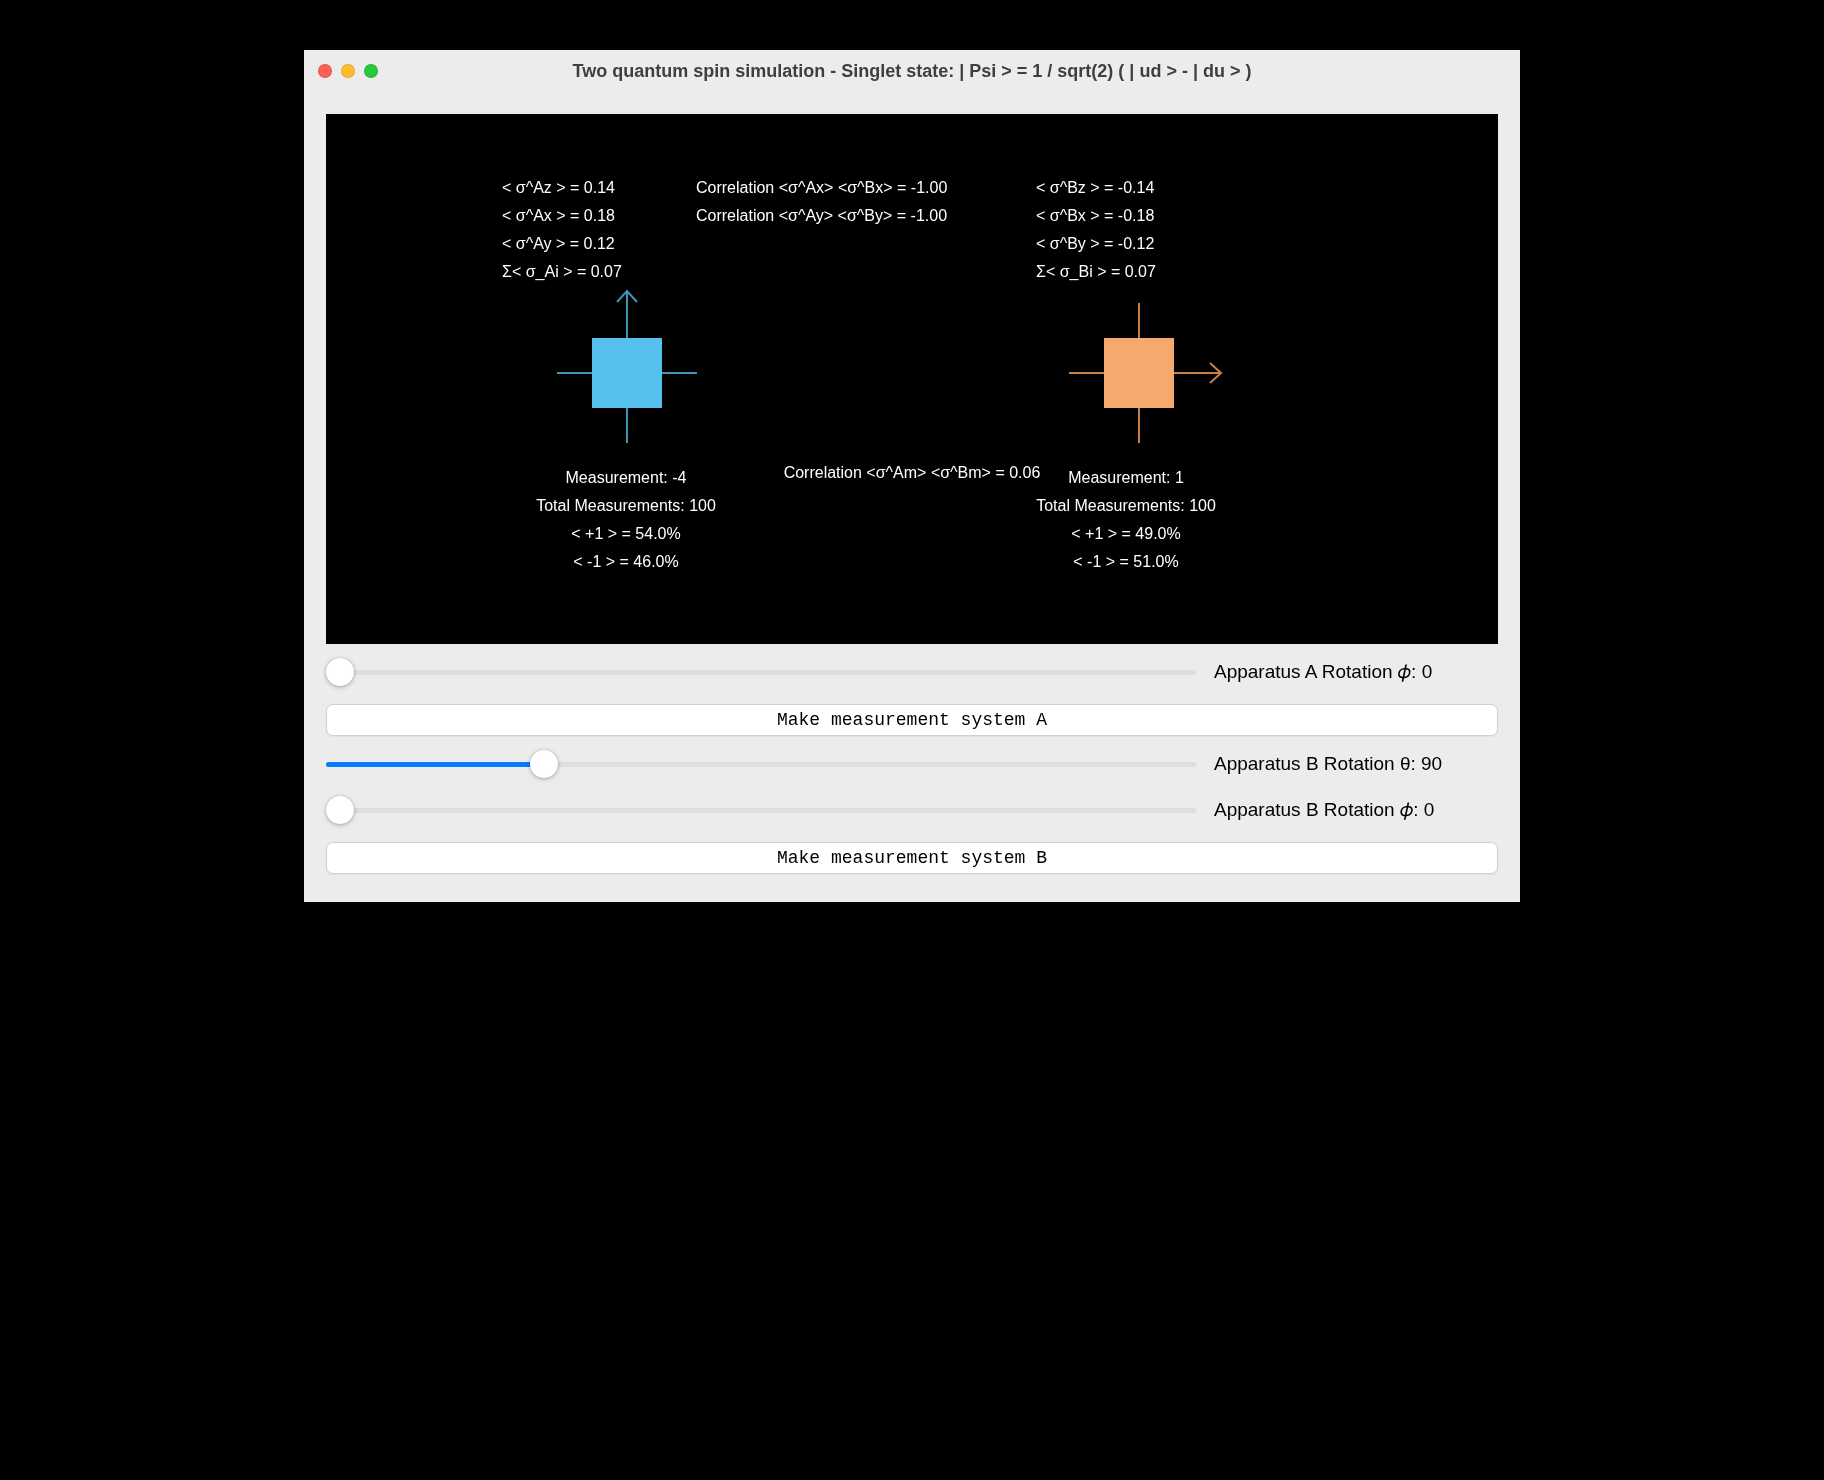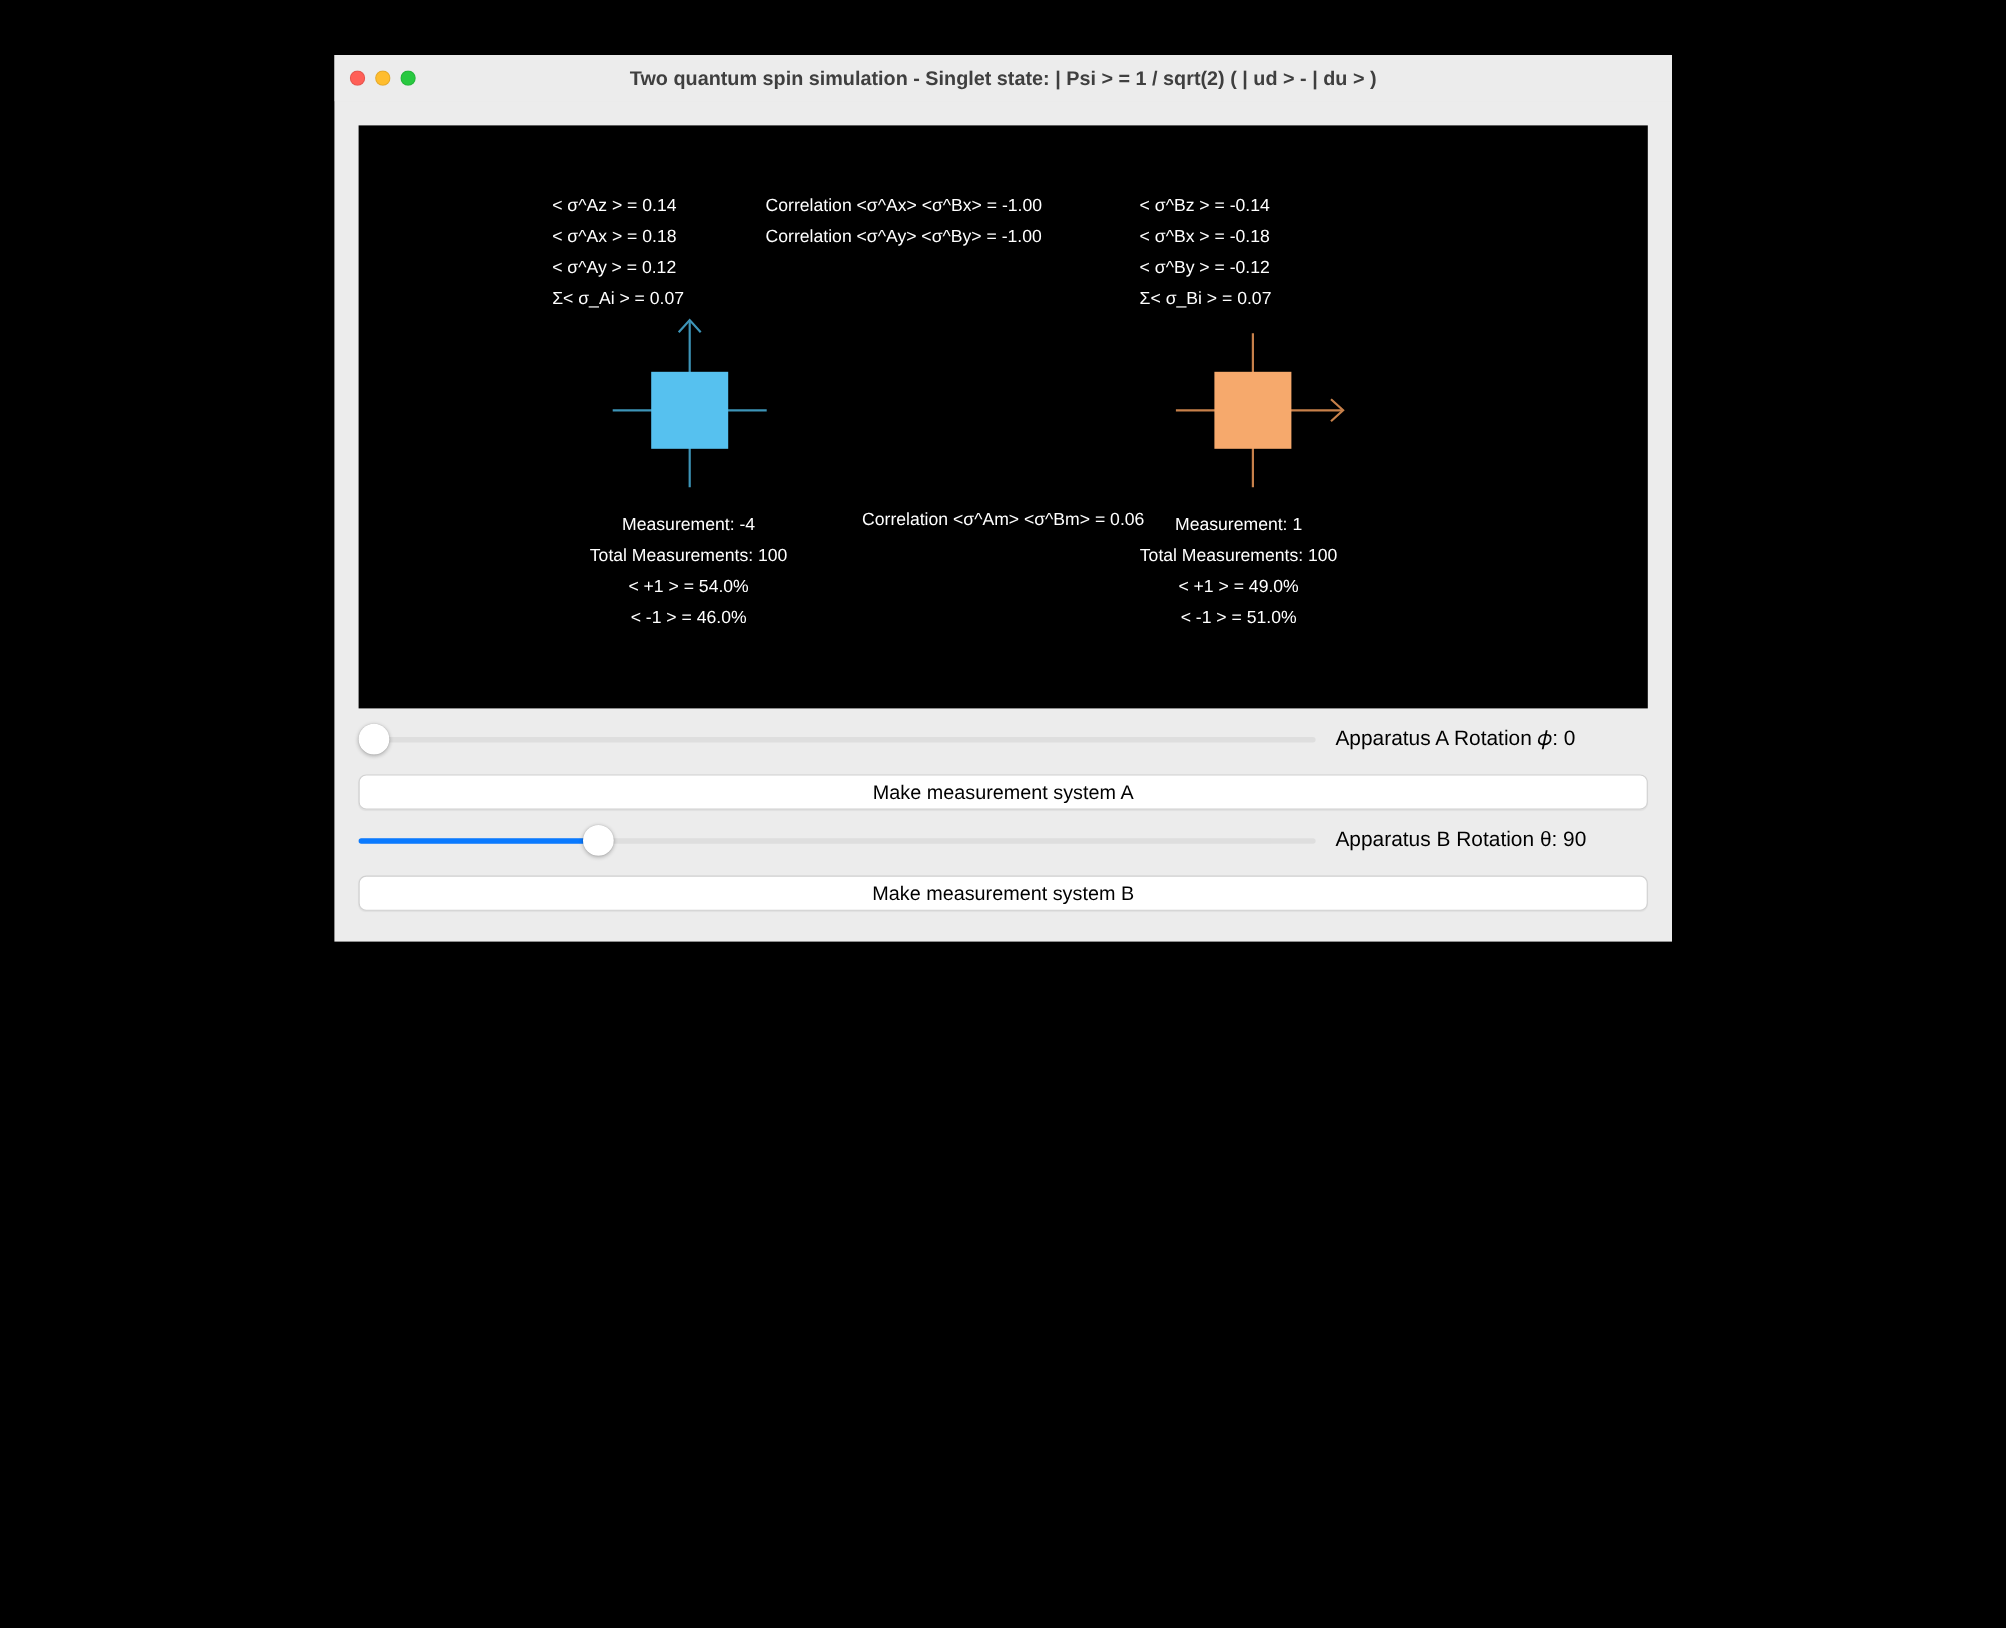--- a/index.html
+++ b/index.html
@@ -145,20 +145,21 @@
       border: 1px solid #d0d0d0;
       border-radius: 7px;
       font-size: 18px;
       color: #000;
       display: flex;
       align-items: center;
       justify-content: center;
       margin-top: 14px;
       box-shadow: 0 1px 1px rgba(0,0,0,0.05);
       cursor: pointer;
+      font-family: Liberation Mono, monospace;
     }
   </style>
 </head>
 <body>
 
 <div class="window">
   <div class="titlebar">
     <div class="controls">
       <div class="ctl red"></div>
       <div class="ctl yellow"></div>
@@ -252,19 +253,27 @@
 
     <div class="slider-row">
       <div class="slider-track">
         <div class="track-bg"></div>
         <div class="track-fill" style="width: 25%;"></div>
         <div class="thumb" style="left: 25%;"></div>
       </div>
       <div class="slider-label">Apparatus B Rotation θ: 90</div>
     </div>
 
+    <div class="slider-row">
+      <div class="slider-track">
+        <div class="track-bg"></div>
+        <div class="track-fill" style="width: 0%;"></div>
+        <div class="thumb" style="left: 14px;"></div>
+      </div>
+      <div class="slider-label">Apparatus B Rotation 𝜙: 0</div>
+    </div>
 
     <div class="button">
       <span>Make measurement system B</span>
     </div>
 
   </div>
 </div>
 
 </body></html>

